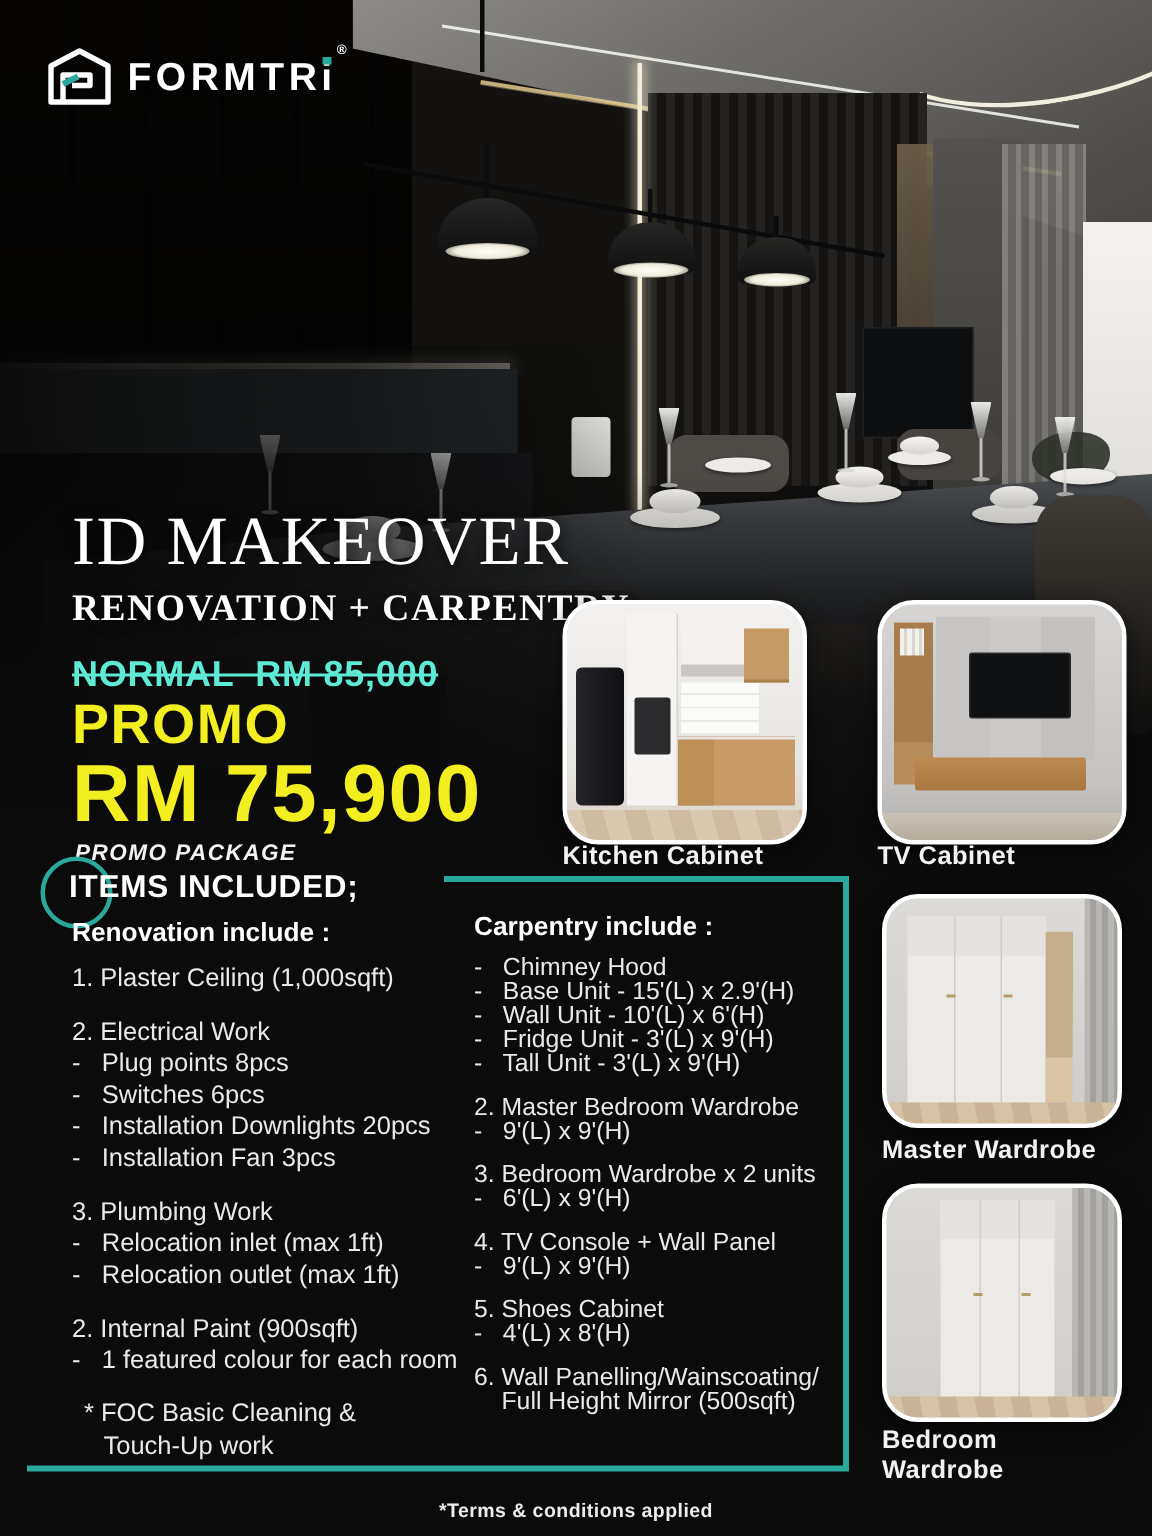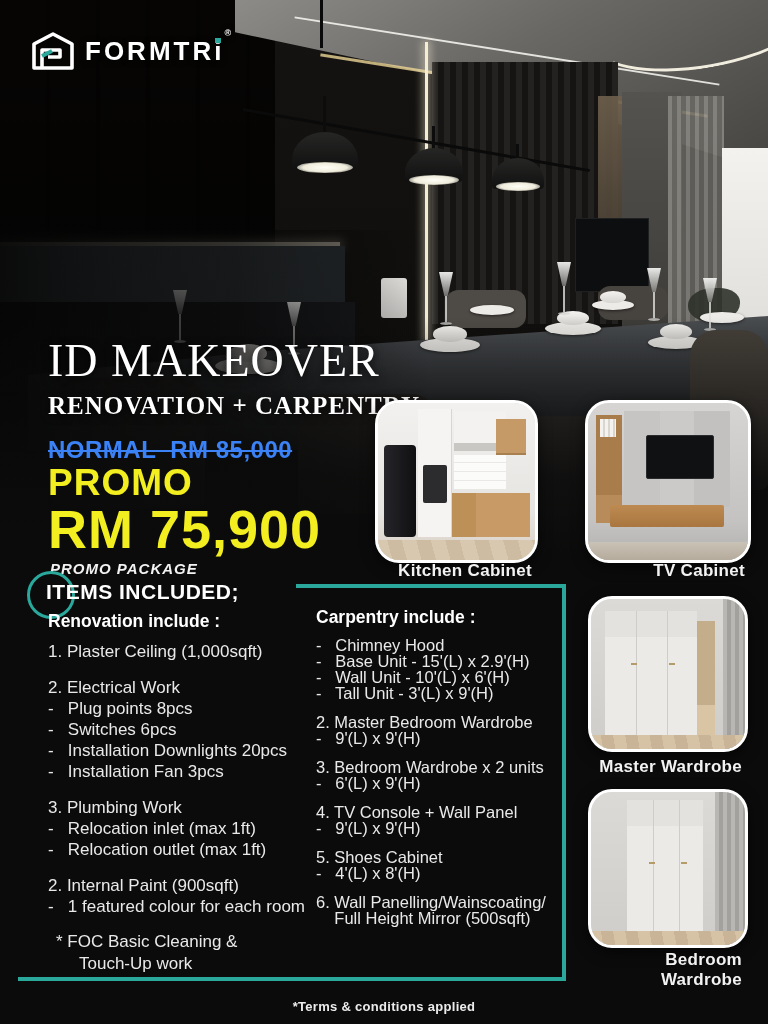--- a/index.html
+++ b/index.html
@@ -63,21 +63,21 @@
   .brand-text{font-size:26px;font-weight:700;letter-spacing:3px;color:#fff;position:relative;}
   .brand-i{position:relative;}
   .brand-i::after{content:"";position:absolute;left:1px;top:2px;width:6px;height:5px;background:var(--accent);}
   .brand-reg{font-size:9px;vertical-align:top;position:relative;top:-8px;color:#fff;}
 
   
   .title{left:48px;top:334px;font-family:"Liberation Serif",serif;font-weight:400;font-size:46px;
          letter-spacing:1px;text-shadow:0 2px 10px rgba(0,0,0,.85);}
   .subtitle{left:48px;top:392px;font-family:"Liberation Serif",serif;font-weight:700;font-size:25px;
          letter-spacing:1px;text-shadow:0 2px 8px rgba(0,0,0,.85);}
-  .normal-price{left:48px;top:436px;font-size:24px;font-weight:600;color:#3b82f6;
+  .normal-price{left:48px;top:436px;font-size:24px;font-weight:600;color:#5eead4;
          text-decoration:line-through;text-decoration-thickness:2px;white-space:pre;letter-spacing:.5px;}
   .promo-label{left:48px;top:462px;font-size:37px;font-weight:800;color:var(--yellow);letter-spacing:1px;}
   .promo-price{left:48px;top:498px;font-size:54px;font-weight:800;color:var(--yellow);letter-spacing:1px;}
   .package{left:50px;top:560px;font-size:15px;font-style:italic;font-weight:600;color:#f2f2f2;letter-spacing:1px;}
 
   
   .items-circle{left:27px;top:571px;width:42px;height:42px;border:3px solid var(--accent);border-radius:50%;}
   .items-heading{left:46px;top:580px;font-size:21px;font-weight:800;letter-spacing:.5px;z-index:2;}
   .col-heading{font-size:17.5px;font-weight:700;color:#fff;}
   .reno-heading{left:48px;top:611px;}
@@ -85,27 +85,27 @@
   .list{color:#e9e9e9;}
   .list .li{white-space:pre;}
   .reno-list{left:48px;top:641px;font-size:17px;}
   .reno-list .li{line-height:21px;}
   .reno-list .li-spacer{height:15px;}
   .carp-box{left:296px;top:584px;width:266px;height:393px;border-top:4px solid var(--accent);border-right:4px solid var(--accent);}
   .carp-list{left:316px;top:637px;font-size:16.5px;}
   .carp-list .li{line-height:16px;}
   .carp-list .li-spacer{height:13px;}
   .footnote{left:56px;top:931px;font-size:17px;color:#e9e9e9;line-height:22px;}
-  .footnote .fn2{margin-left:23px;}
+  .footnote .fn2{margin-left:13px;}
   .bottom-line{left:18px;top:977px;width:544px;height:4px;background:var(--accent);}
 
   
   .card{position:absolute;border:3px solid #fff;border-radius:24px;overflow:hidden;background:#dcdad6;
         box-shadow:0 4px 14px rgba(0,0,0,.6);}
-  .card-label{position:absolute;font-size:17px;font-weight:600;color:#f2f2f2;text-align:right;letter-spacing:.3px;}
+  .card-label{position:absolute;font-size:17px;font-weight:600;color:#f2f2f2;text-align:left;letter-spacing:.3px;}
   .scene{position:absolute;inset:0;}
   
   .k-wall{position:absolute;inset:0;background:linear-gradient(180deg,#f2f1ef 0%,#e6e4e1 70%,#d8cfc2 100%);}
   .k-floor{position:absolute;left:0;bottom:0;width:100%;height:20px;background:repeating-linear-gradient(75deg,#d9c8b0 0 14px,#cdbba2 14px 28px);}
   .k-fridge{position:absolute;left:6px;top:42px;width:32px;height:92px;background:linear-gradient(90deg,#26262a,#0f0f12);border-radius:4px;}
   .k-tallcab{position:absolute;left:40px;top:6px;width:34px;height:128px;background:#f5f4f2;box-shadow:inset -1px 0 0 #d8d6d3;}
   .k-oven{position:absolute;left:45px;top:62px;width:24px;height:38px;background:#2c2c2e;border-radius:2px;}
   .k-hood{position:absolute;left:76px;top:8px;width:52px;height:40px;background:#f3f2f0;box-shadow:inset 0 -8px 0 #c9c7c4;}
   .k-tiles{position:absolute;left:76px;top:52px;width:52px;height:34px;background:repeating-linear-gradient(0deg,#fbfbfa 0 8px,#e9e8e6 8px 9px);}
   .k-upwood{position:absolute;left:118px;top:16px;width:30px;height:36px;background:#c69a66;box-shadow:inset 0 -2px 0 #a87f4e;}
@@ -286,20 +286,21 @@
     <div>* FOC Basic Cleaning &amp;</div>
     <div class="fn2">Touch-Up work</div>
   </div>
 
   <div class="abs carp-box"></div>
   <div class="abs col-heading carp-heading">Carpentry include :</div>
   <div class="abs list carp-list">
       <div class="li">-   Chimney Hood</div>
       <div class="li">-   Base Unit - 15'(L) x 2.9'(H)</div>
       <div class="li">-   Wall Unit - 10'(L) x 6'(H)</div>
+      <div class="li">-   Fridge Unit - 3'(L) x 9'(H)</div>
       <div class="li">-   Tall Unit - 3'(L) x 9'(H)</div>
       <div class="li-spacer"></div>
       <div class="li">2. Master Bedroom Wardrobe</div>
       <div class="li">-   9'(L) x 9'(H)</div>
       <div class="li-spacer"></div>
       <div class="li">3. Bedroom Wardrobe x 2 units</div>
       <div class="li">-   6'(L) x 9'(H)</div>
       <div class="li-spacer"></div>
       <div class="li">4. TV Console + Wall Panel</div>
       <div class="li">-   9'(L) x 9'(H)</div>

